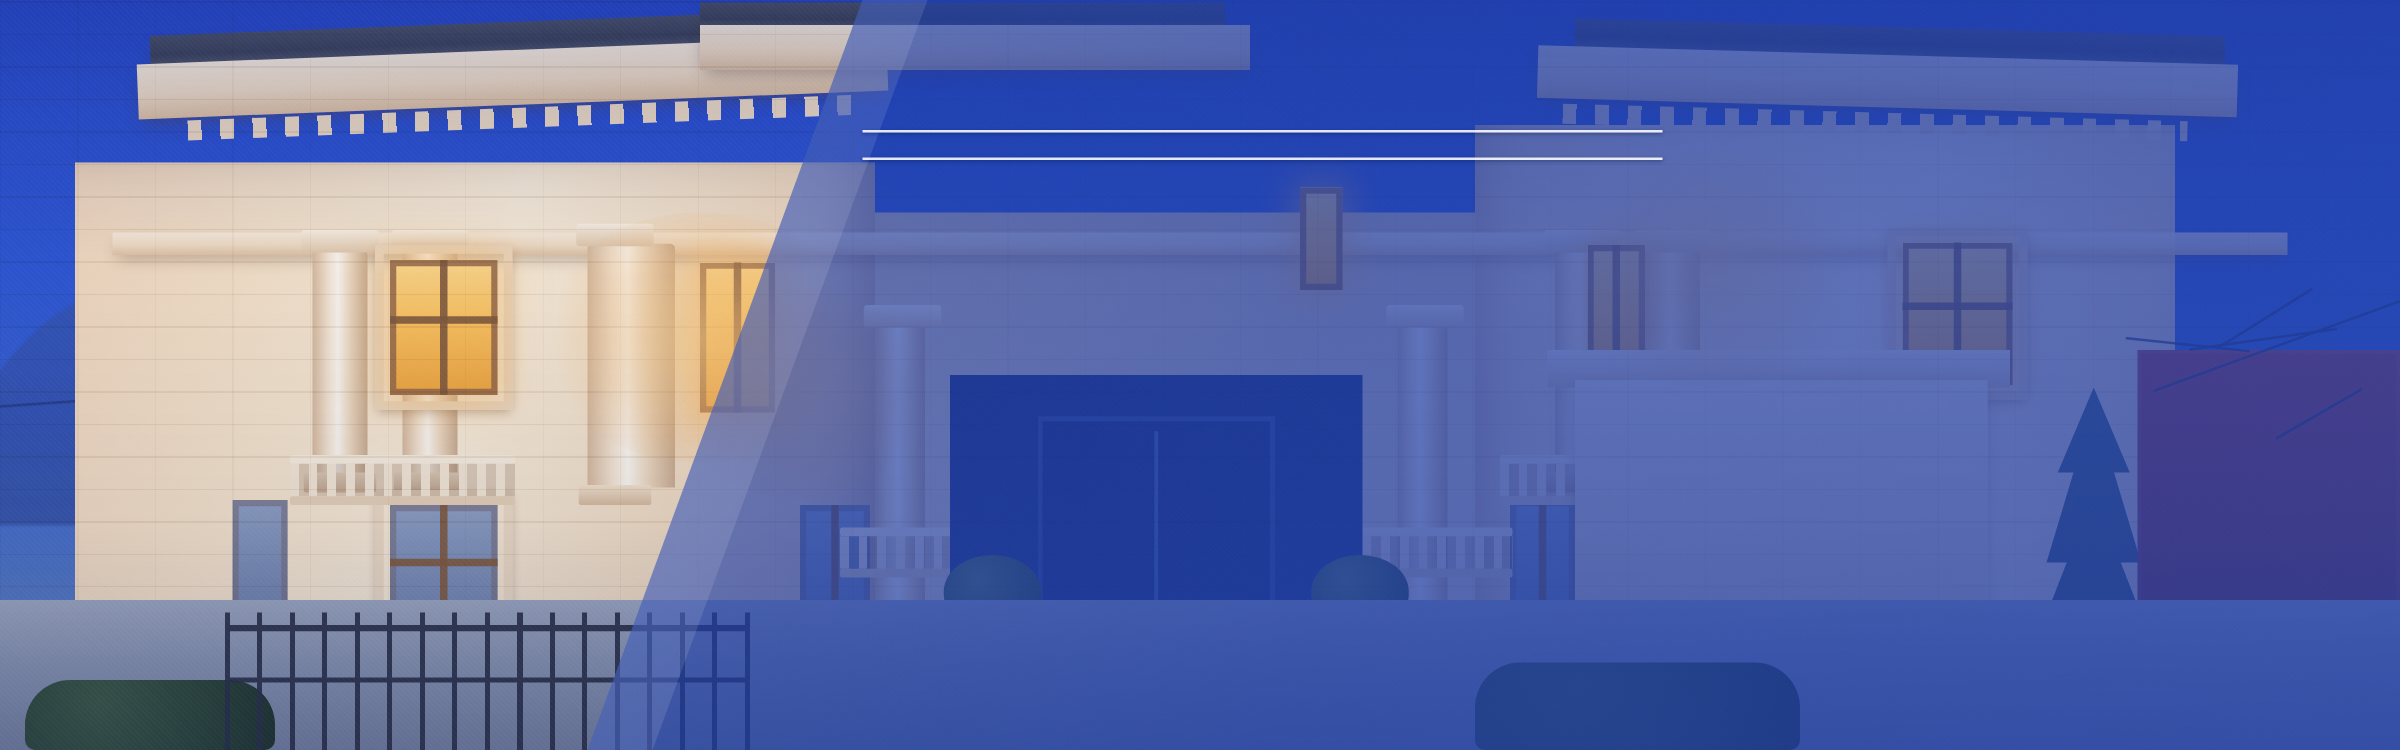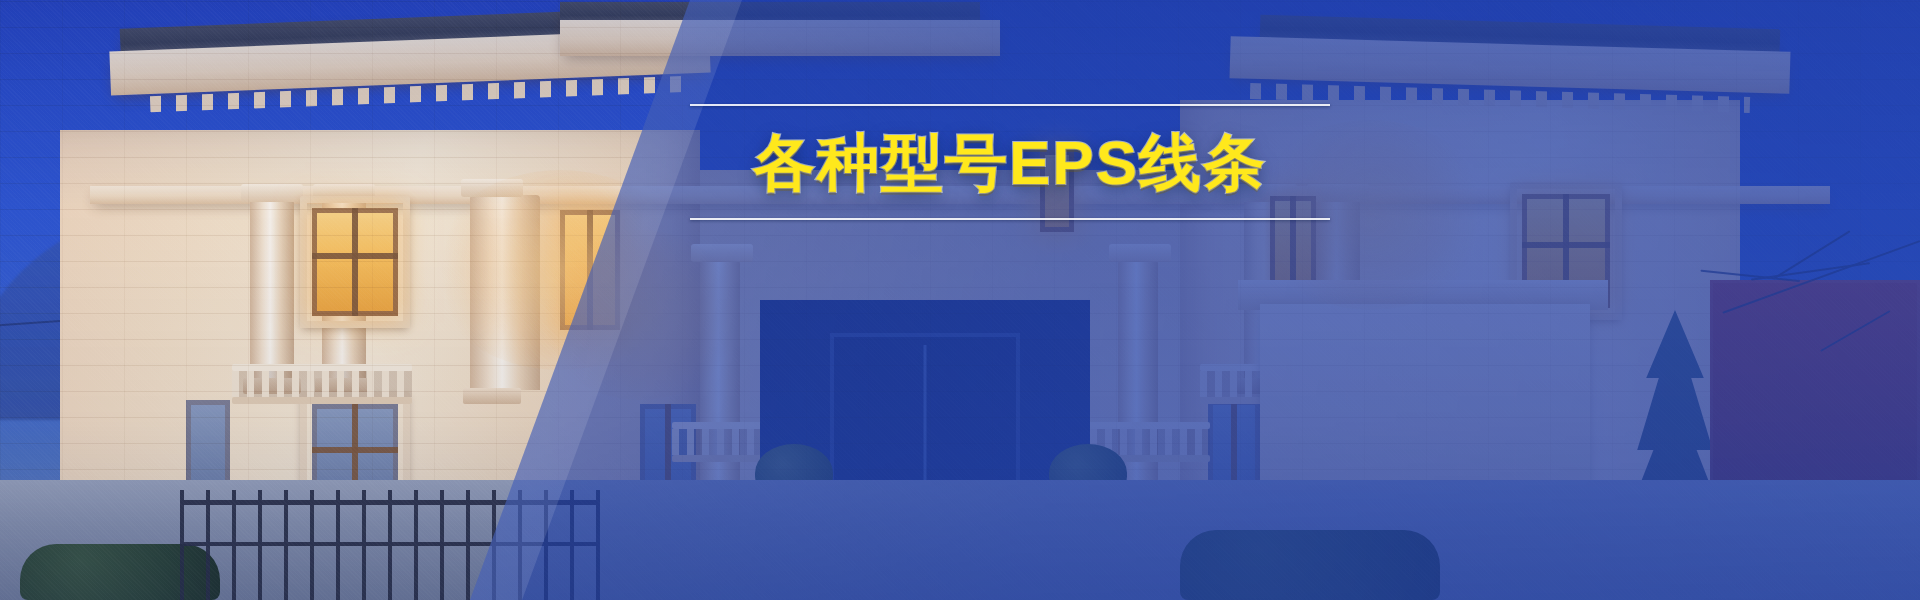--- a/index.html
+++ b/index.html
@@ -428,20 +428,19 @@
   </div>
 
   <div class="panel"></div>
   <div class="panel-edge"></div>
 
   <div class="content">
 
 
     <div class="rule"></div>
 
-    <div class="headline">各种型号EPS线条</div>
 
 
     <div class="rule bottom"></div>
 
   </div>
 
 </div>
 
 </body></html>

